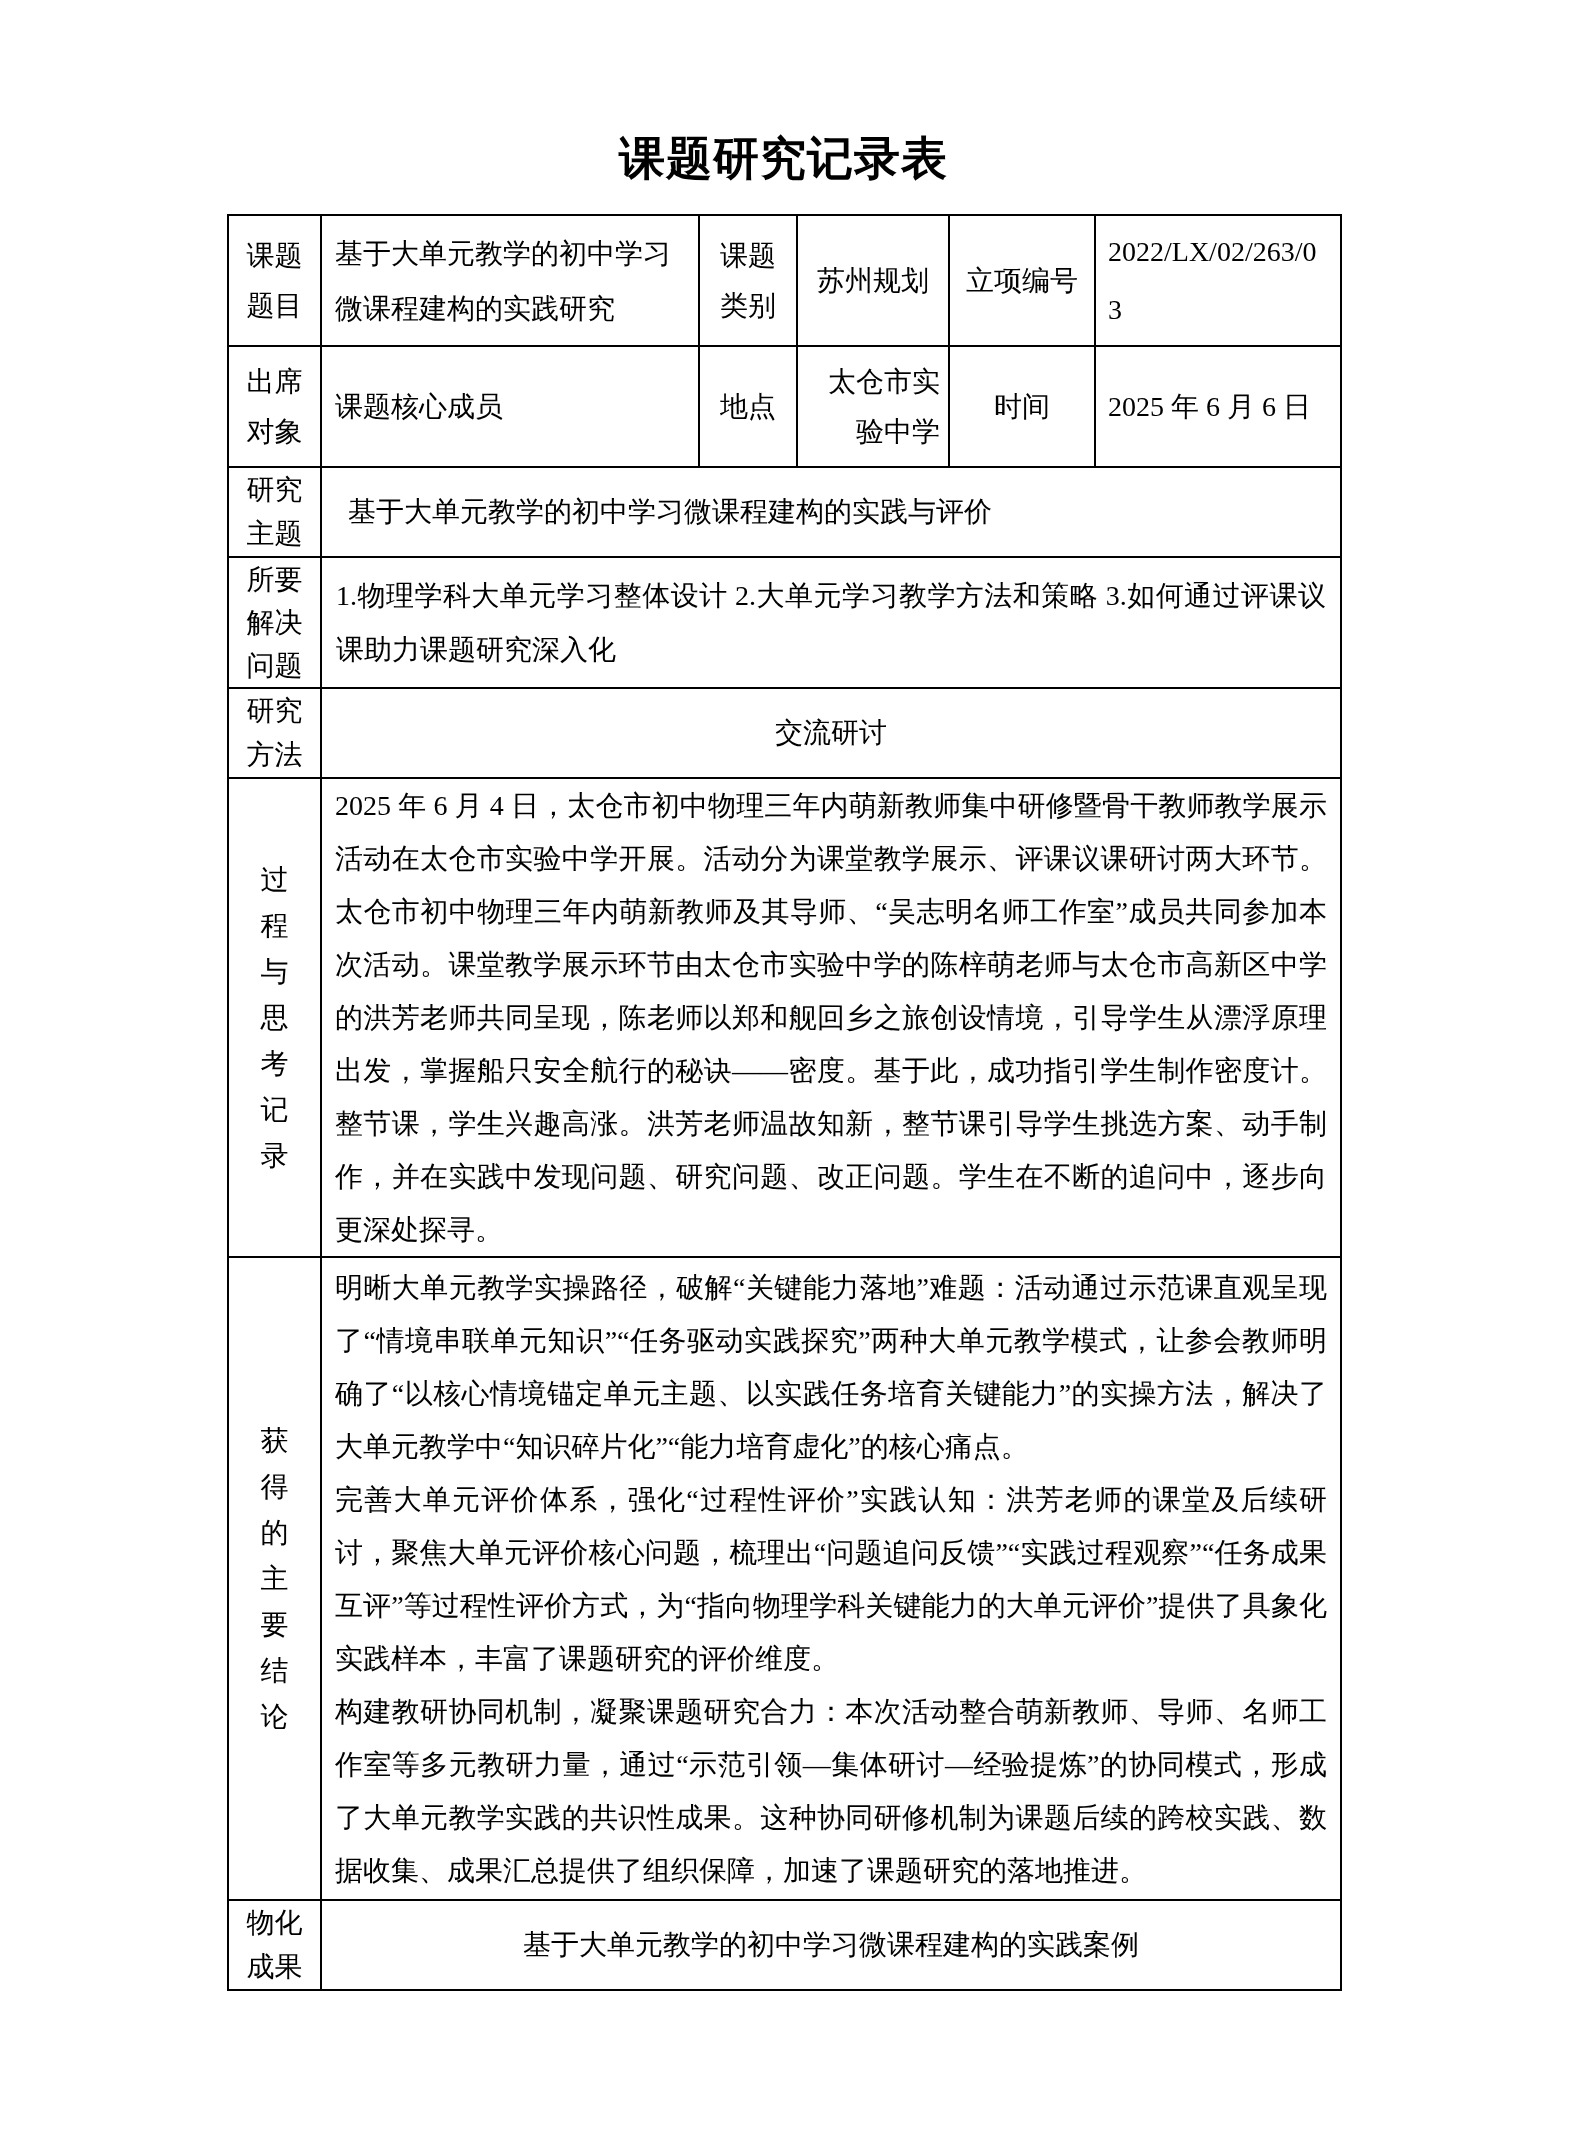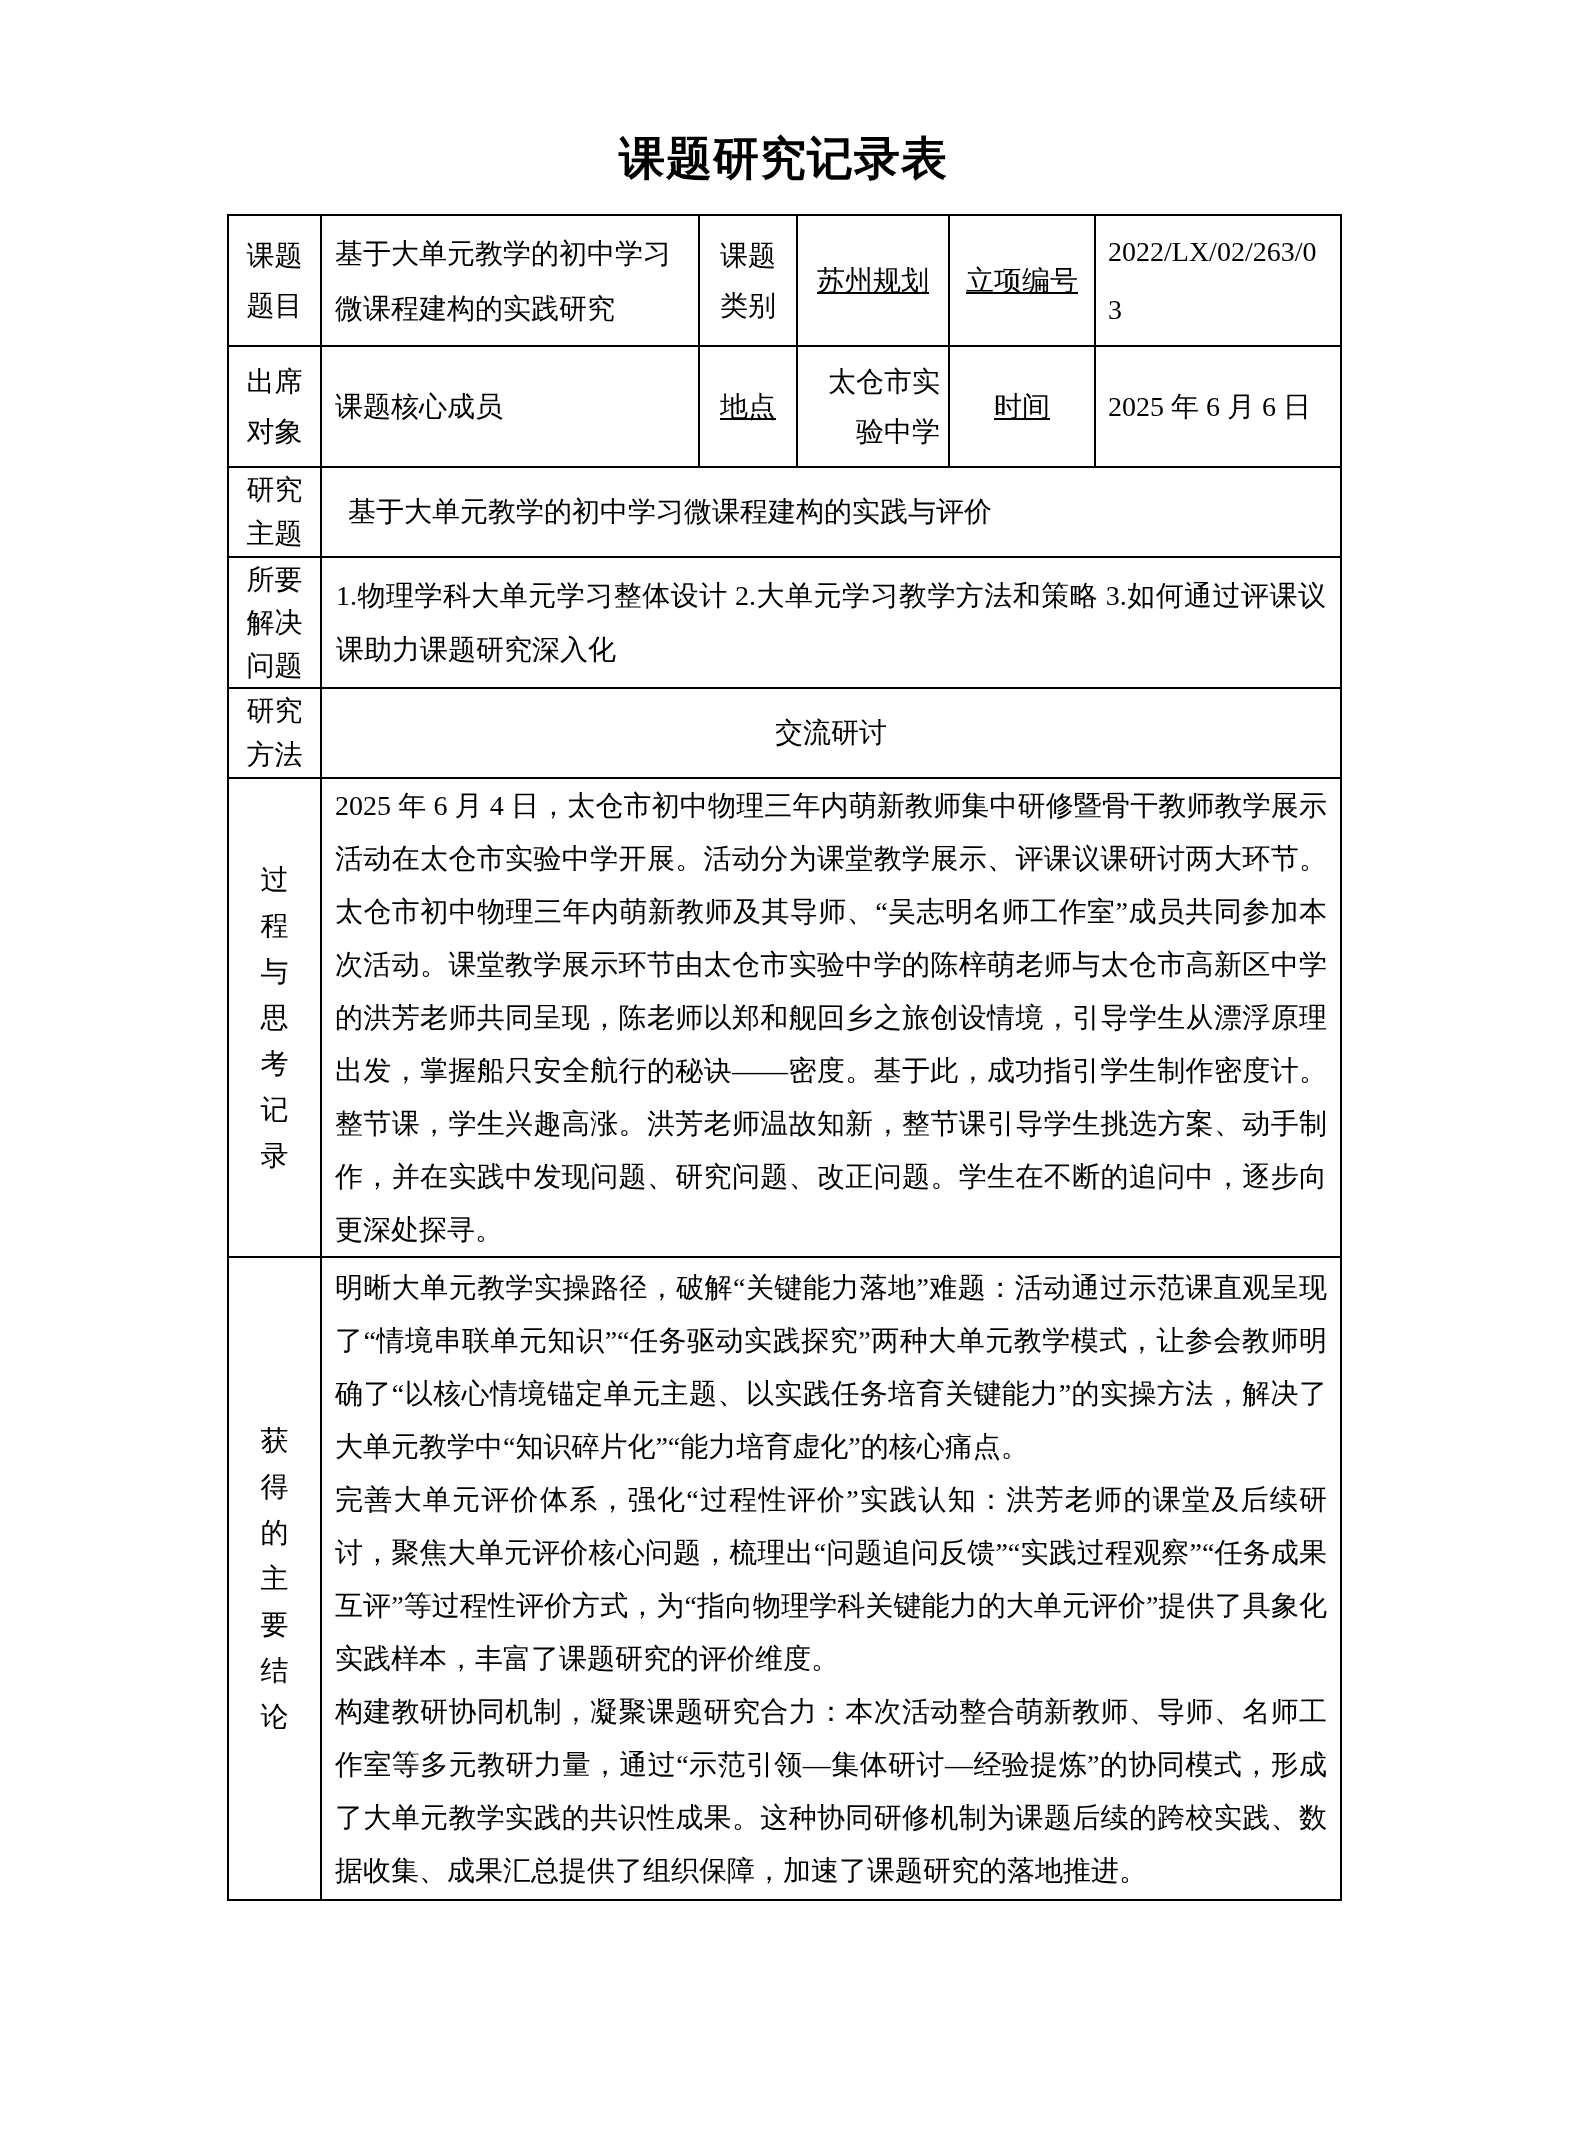--- a/index.html
+++ b/index.html
@@ -46,21 +46,21 @@
       word-break:break-all;
       text-align:center;
     }
     .lbl-1col{
       width:32px;
       margin:15px auto;
       line-height:46px;
       word-break:break-all;
       text-align:center;
     }
-    .lbl-line{text-align:center;line-height:34px;text-decoration:underline;}
+    .lbl-line{text-align:center;line-height:34px;}
     .val{
       padding:0 13px;
       text-align:left;
       line-height:55px;
     }
     .val-just{
       padding:0 13px;
       text-align:justify;
     }
     .val-center{text-align:center;line-height:34px;}
@@ -186,16 +186,24 @@
       </td>
       <td colspan="5">
         <div class="par" style="padding:0 13px">
           <p>明晰大单元教学实操路径，破解“关键能力落地”难题：活动通过示范课直观呈现了“情境串联单元知识”“任务驱动实践探究”两种大单元教学模式，让参会教师明确了“以核心情境锚定单元主题、以实践任务培育关键能力”的实操方法，解决了大单元教学中“知识碎片化”“能力培育虚化”的核心痛点。</p>
           <p>完善大单元评价体系，强化“过程性评价”实践认知：洪芳老师的课堂及后续研讨，聚焦大单元评价核心问题，梳理出“问题追问反馈”“实践过程观察”“任务成果互评”等过程性评价方式，为“指向物理学科关键能力的大单元评价”提供了具象化实践样本，丰富了课题研究的评价维度。</p>
           <p>构建教研协同机制，凝聚课题研究合力：本次活动整合萌新教师、导师、名师工作室等多元教研力量，通过“示范引领—集体研讨—经验提炼”的协同模式，形成了大单元教学实践的共识性成果。这种协同研修机制为课题后续的跨校实践、数据收集、成果汇总提供了组织保障，加速了课题研究的落地推进。</p>
         </div>
       </td>
     </tr>
 
+    <tr style="height:83px">
+      <td class="lbl">
+        <div class="lbl-2col" style="line-height:44px">物化成果</div>
+      </td>
+      <td colspan="5">
+        <div class="val-center">基于大单元教学的初中学习微课程建构的实践案例</div>
+      </td>
+    </tr>
 
   </tbody>
     </table>
 </div>
 
 </body></html>

